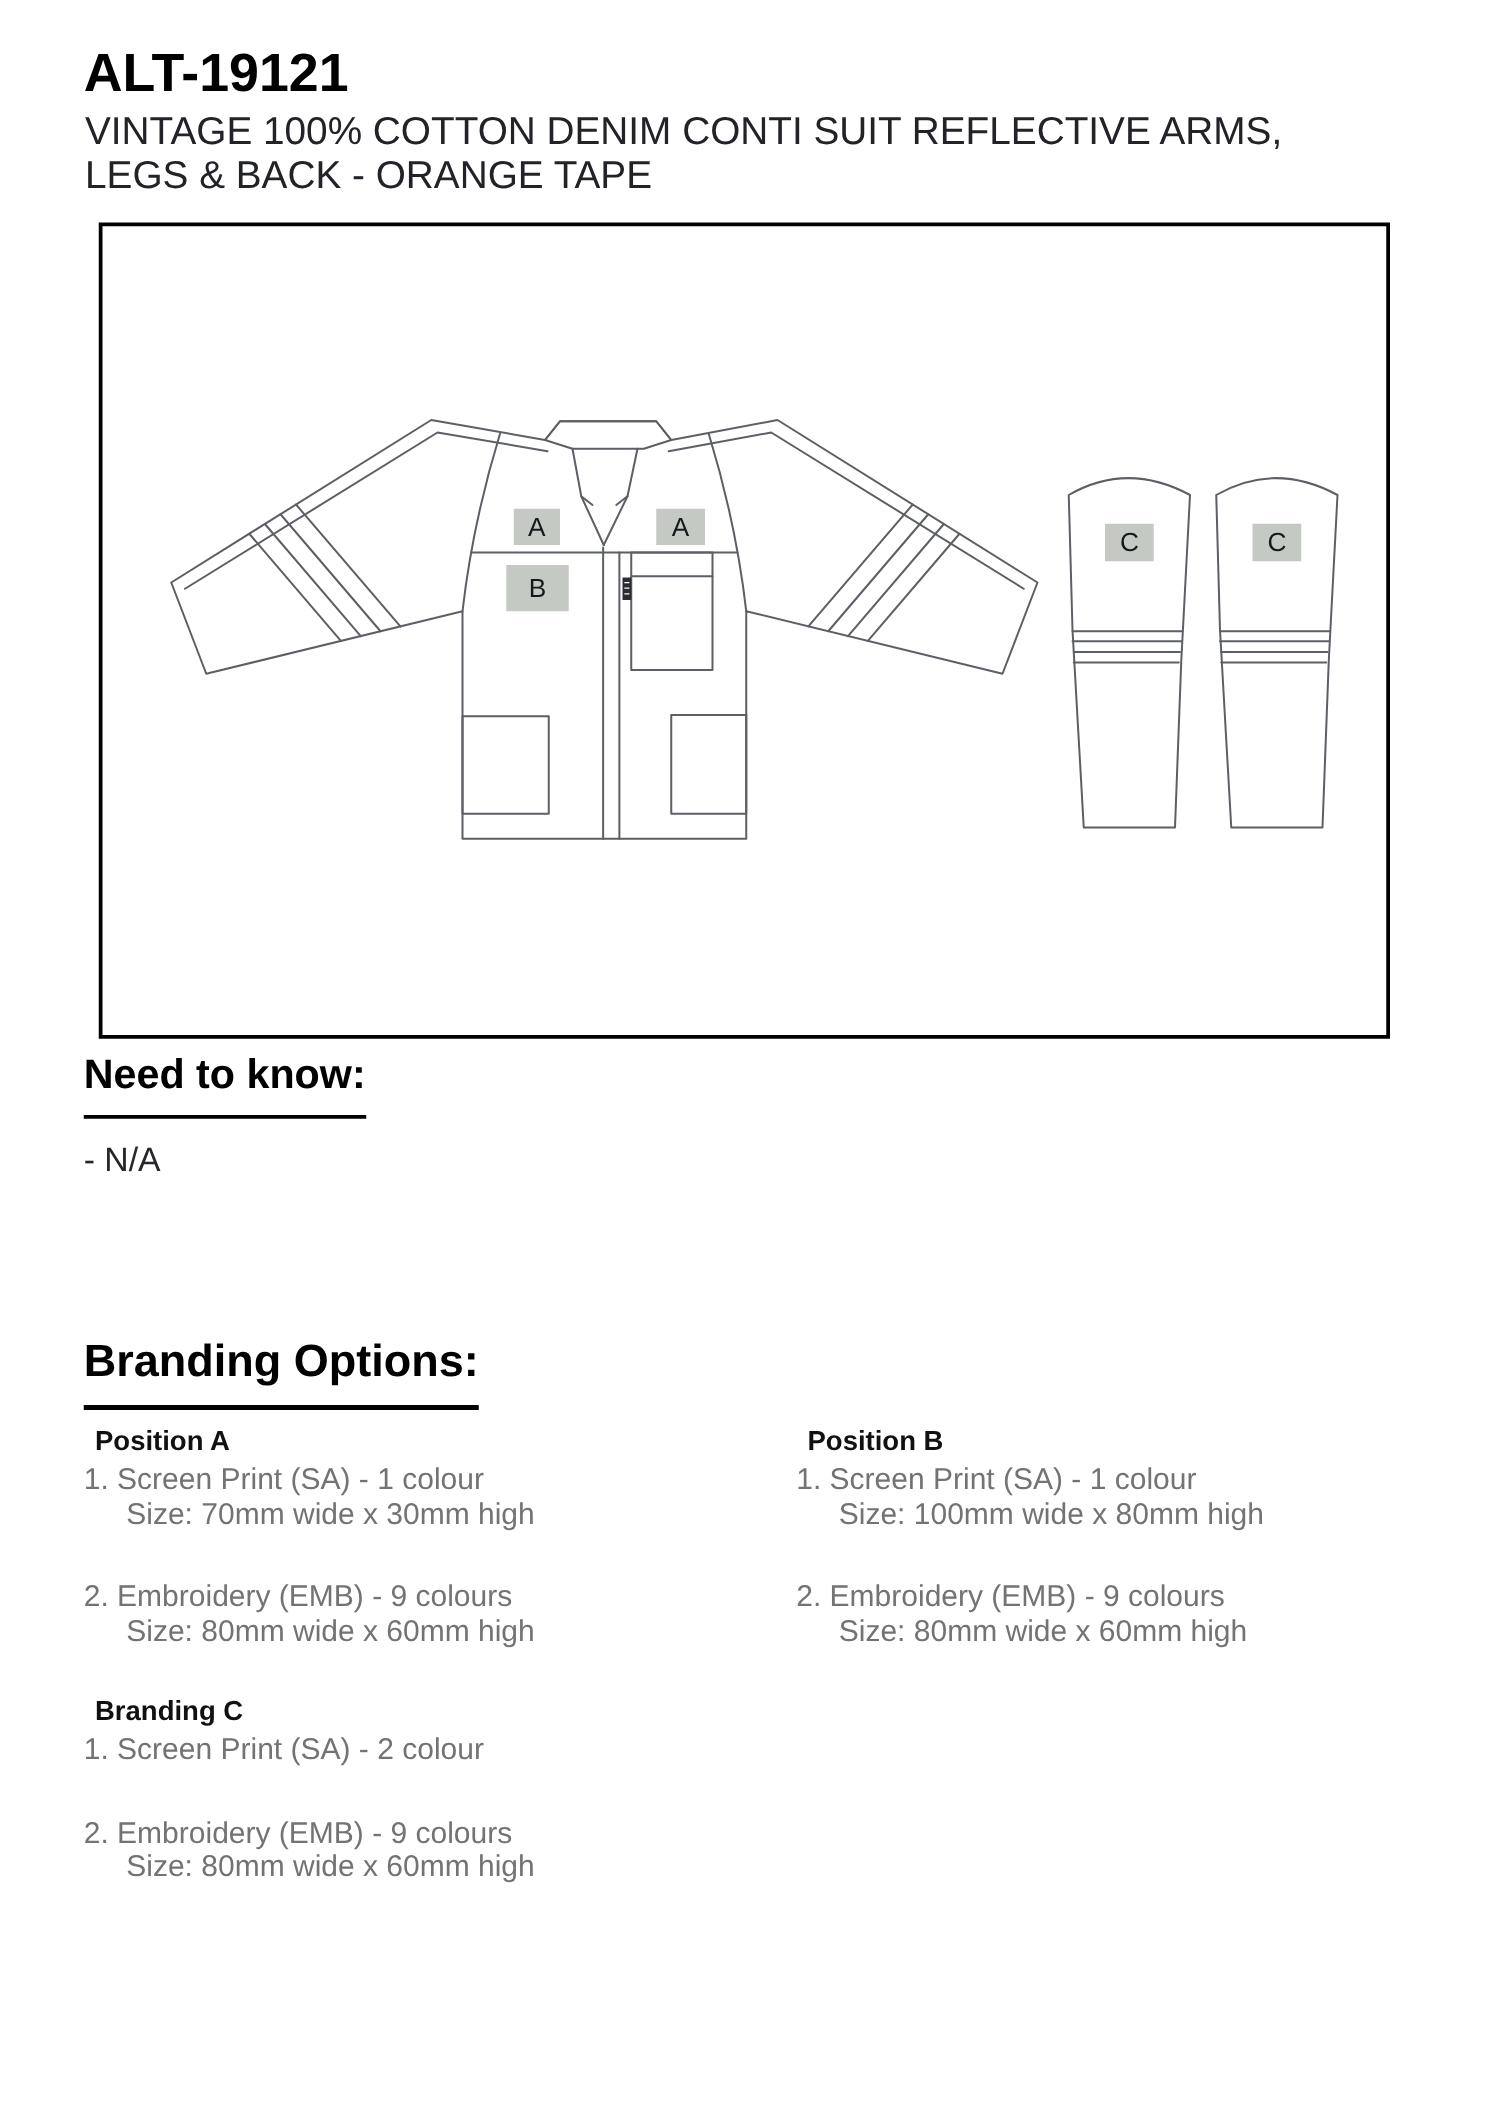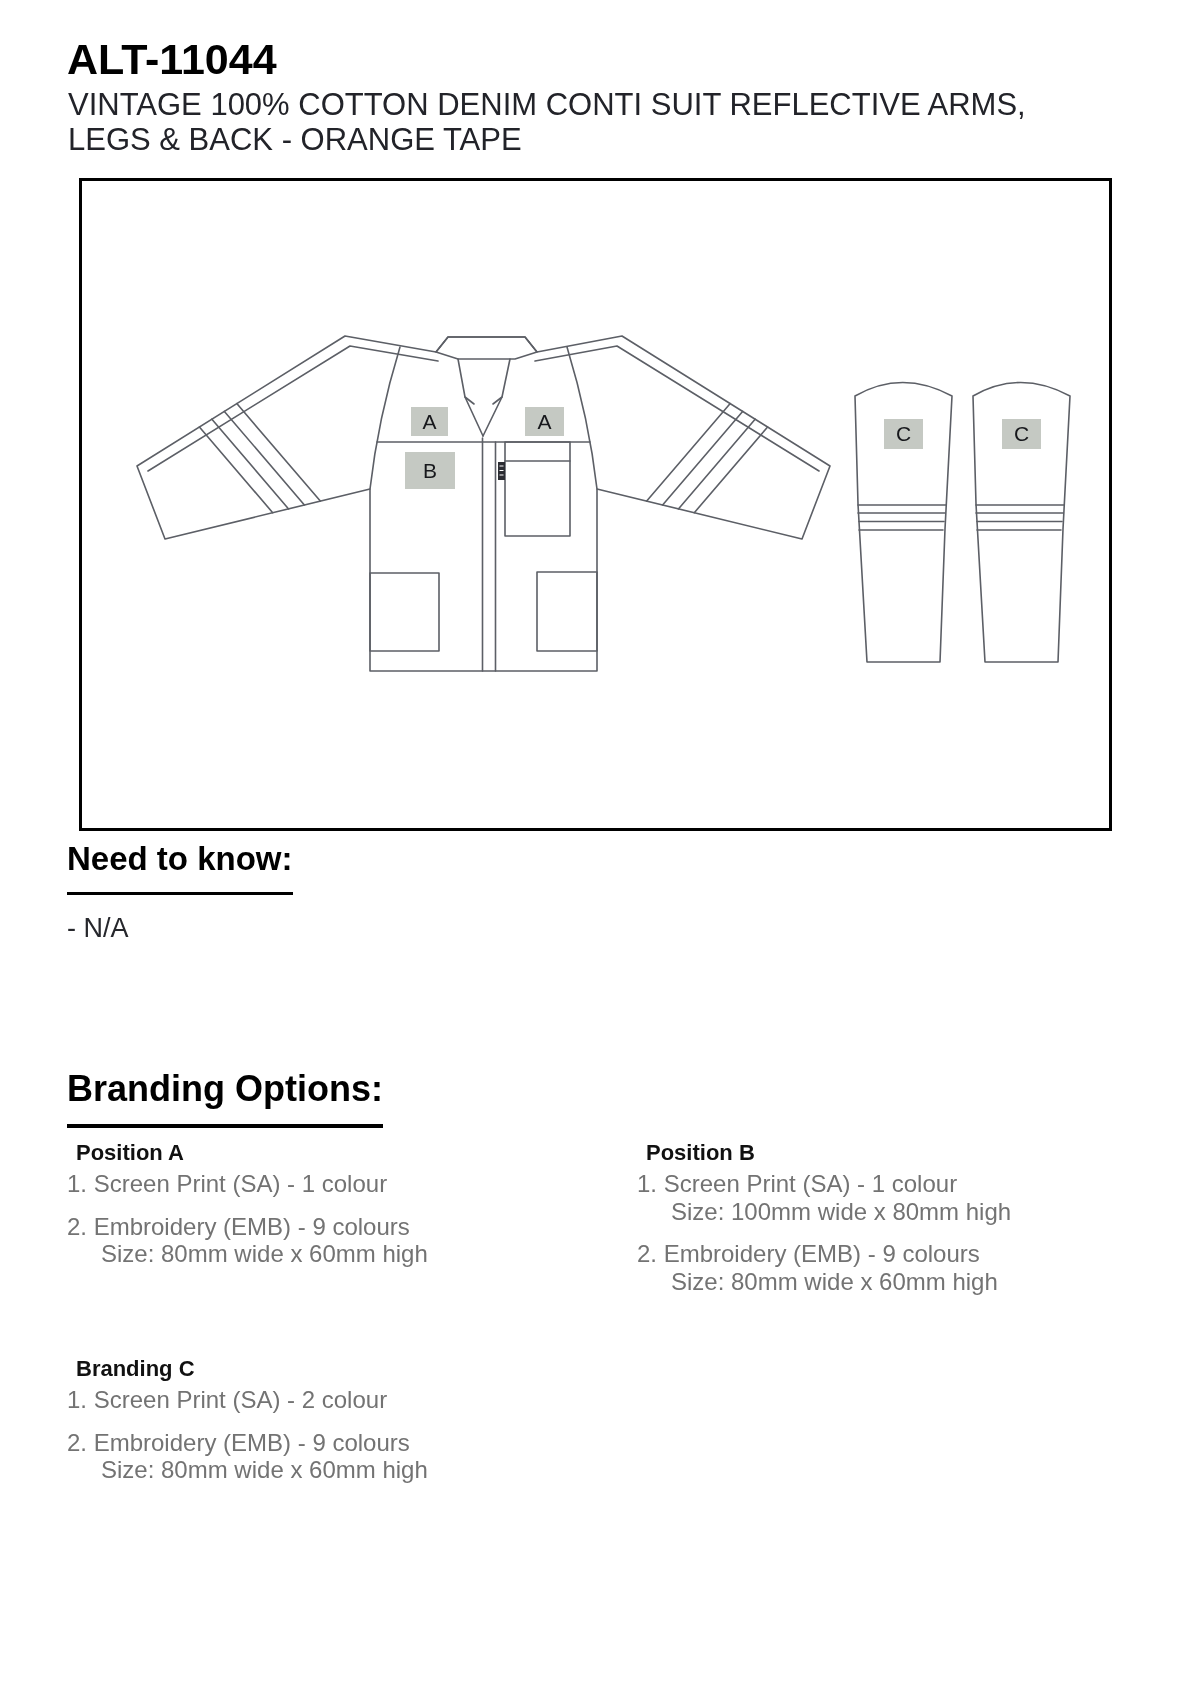--- a/index.html
+++ b/index.html
@@ -26,34 +26,34 @@
     border-bottom:3px solid #000;display:inline-block;padding-bottom:14px;
   }
   #need-heading-wrap{left:67px;top:840px;}
   #need-heading{font-size:33px;}
   #need-note{left:67px;top:913px;font-size:27px;color:#26272c;}
   #branding-heading-wrap{left:67px;top:1068px;}
   #branding-heading{font-size:36px;border-bottom-width:4px;}
   .pos{position:absolute;width:520px;}
   .pos-head{font-size:22px;font-weight:bold;color:#111;margin:0 0 3px 9px;line-height:28px;}
   .opt{font-size:24px;line-height:27.5px;color:#737373;}
-  .opt + .opt{margin-top:15px;}
+  .opt + .opt{margin-top:39px;}
   .opt-size{padding-left:34px;}
   #pos-a{left:67px;top:1139px;}
   #pos-b{left:637px;top:1139px;}
   #pos-c{left:67px;top:1355px;}
   .marker-text{
     font-family:"Liberation Sans","DejaVu Sans",sans-serif;
     font-size:21px;fill:#17181c;
   }
 </style>
 </head>
 <body>
 
-<div class="abs" id="product-code">ALT-11044</div>
+<div class="abs" id="product-code">ALT-19121</div>
 
 <div class="abs" id="product-title">
   <div>VINTAGE 100% COTTON DENIM CONTI SUIT REFLECTIVE ARMS,</div>
   <div>LEGS &amp; BACK - ORANGE TAPE</div>
 </div>
 
 <div class="abs" id="diagram-box">
   <svg viewBox="0 0 1027 647" width="1027" height="647">
     <g stroke="#5c5f66" fill="none" stroke-width="1.6" stroke-linejoin="round" stroke-linecap="round">
 
@@ -124,20 +124,21 @@
 <div class="abs" id="need-note">- N/A</div>
 
 <div class="abs" id="branding-heading-wrap">
   <span class="section-heading" id="branding-heading">Branding Options:</span>
 </div>
 
 <div class="pos" id="pos-a">
   <div class="pos-head">Position A</div>
   <div class="opt">
     <div>1. Screen Print (SA) - 1 colour</div>
+    <div class="opt-size">Size: 70mm wide x 30mm high</div>
   </div>
   <div class="opt">
     <div>2. Embroidery (EMB) - 9 colours</div>
     <div class="opt-size">Size: 80mm wide x 60mm high</div>
   </div>
 </div>
 
 <div class="pos" id="pos-b">
   <div class="pos-head">Position B</div>
   <div class="opt">

